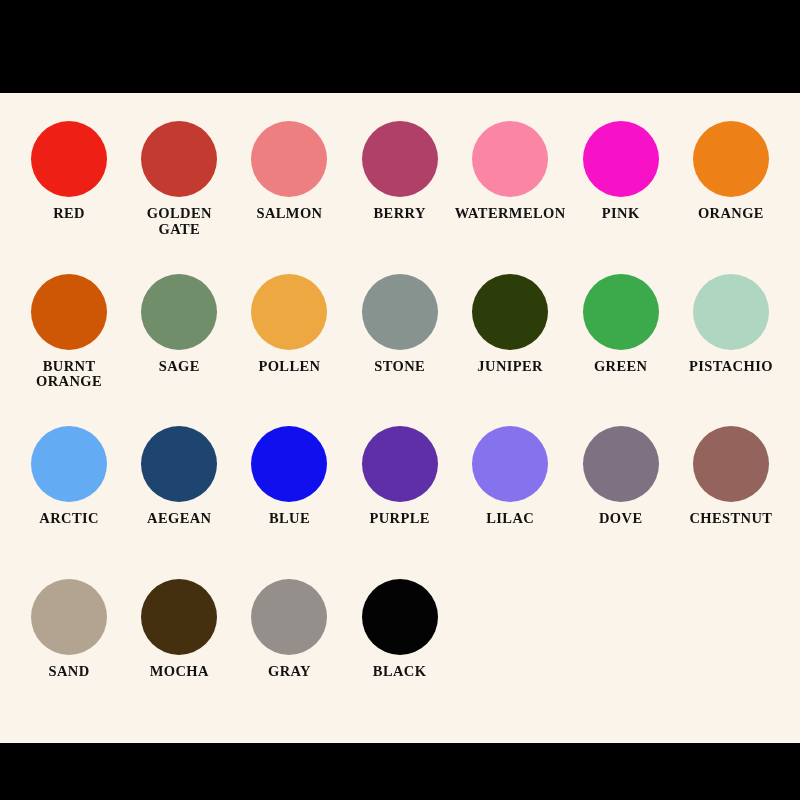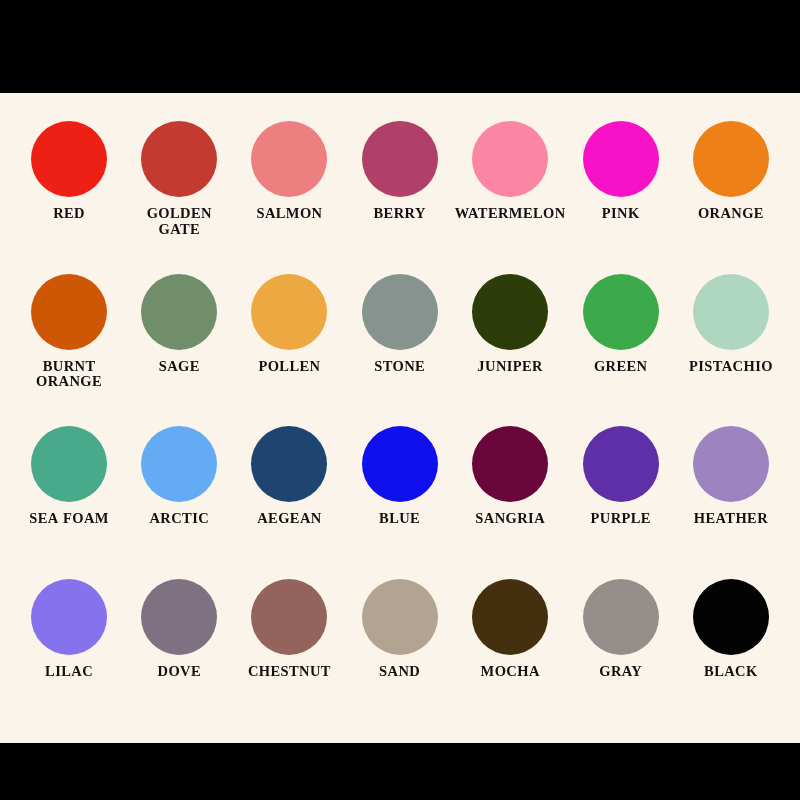--- a/index.html
+++ b/index.html
@@ -149,48 +149,36 @@
         </div>
         <div class="swatch-cell">
           <div class="swatch-dot" style="background-color: rgb(60, 169, 75);"></div>
           <div class="swatch-label">GREEN</div>
         </div>
         <div class="swatch-cell">
           <div class="swatch-dot" style="background-color: rgb(175, 214, 193);"></div>
           <div class="swatch-label">PISTACHIO</div>
         </div>
         <div class="swatch-cell">
-          <div class="swatch-dot" style="background-color: rgb(72, 169, 139);"></div>
-          <div class="swatch-label">SEA FOAM</div>
-        </div>
-        <div class="swatch-cell">
           <div class="swatch-dot" style="background-color: rgb(99, 172, 244);"></div>
           <div class="swatch-label">ARCTIC</div>
         </div>
         <div class="swatch-cell">
           <div class="swatch-dot" style="background-color: rgb(30, 69, 112);"></div>
           <div class="swatch-label">AEGEAN</div>
         </div>
         <div class="swatch-cell">
           <div class="swatch-dot" style="background-color: rgb(16, 16, 238);"></div>
           <div class="swatch-label">BLUE</div>
         </div>
         <div class="swatch-cell">
-          <div class="swatch-dot" style="background-color: rgb(105, 7, 60);"></div>
-          <div class="swatch-label">SANGRIA</div>
-        </div>
-        <div class="swatch-cell">
           <div class="swatch-dot" style="background-color: rgb(94, 47, 166);"></div>
           <div class="swatch-label">PURPLE</div>
         </div>
         <div class="swatch-cell">
-          <div class="swatch-dot" style="background-color: rgb(157, 131, 192);"></div>
-          <div class="swatch-label">HEATHER</div>
-        </div>
-        <div class="swatch-cell">
           <div class="swatch-dot" style="background-color: rgb(135, 114, 238);"></div>
           <div class="swatch-label">LILAC</div>
         </div>
         <div class="swatch-cell">
           <div class="swatch-dot" style="background-color: rgb(125, 113, 130);"></div>
           <div class="swatch-label">DOVE</div>
         </div>
         <div class="swatch-cell">
           <div class="swatch-dot" style="background-color: rgb(148, 99, 91);"></div>
           <div class="swatch-label">CHESTNUT</div>

